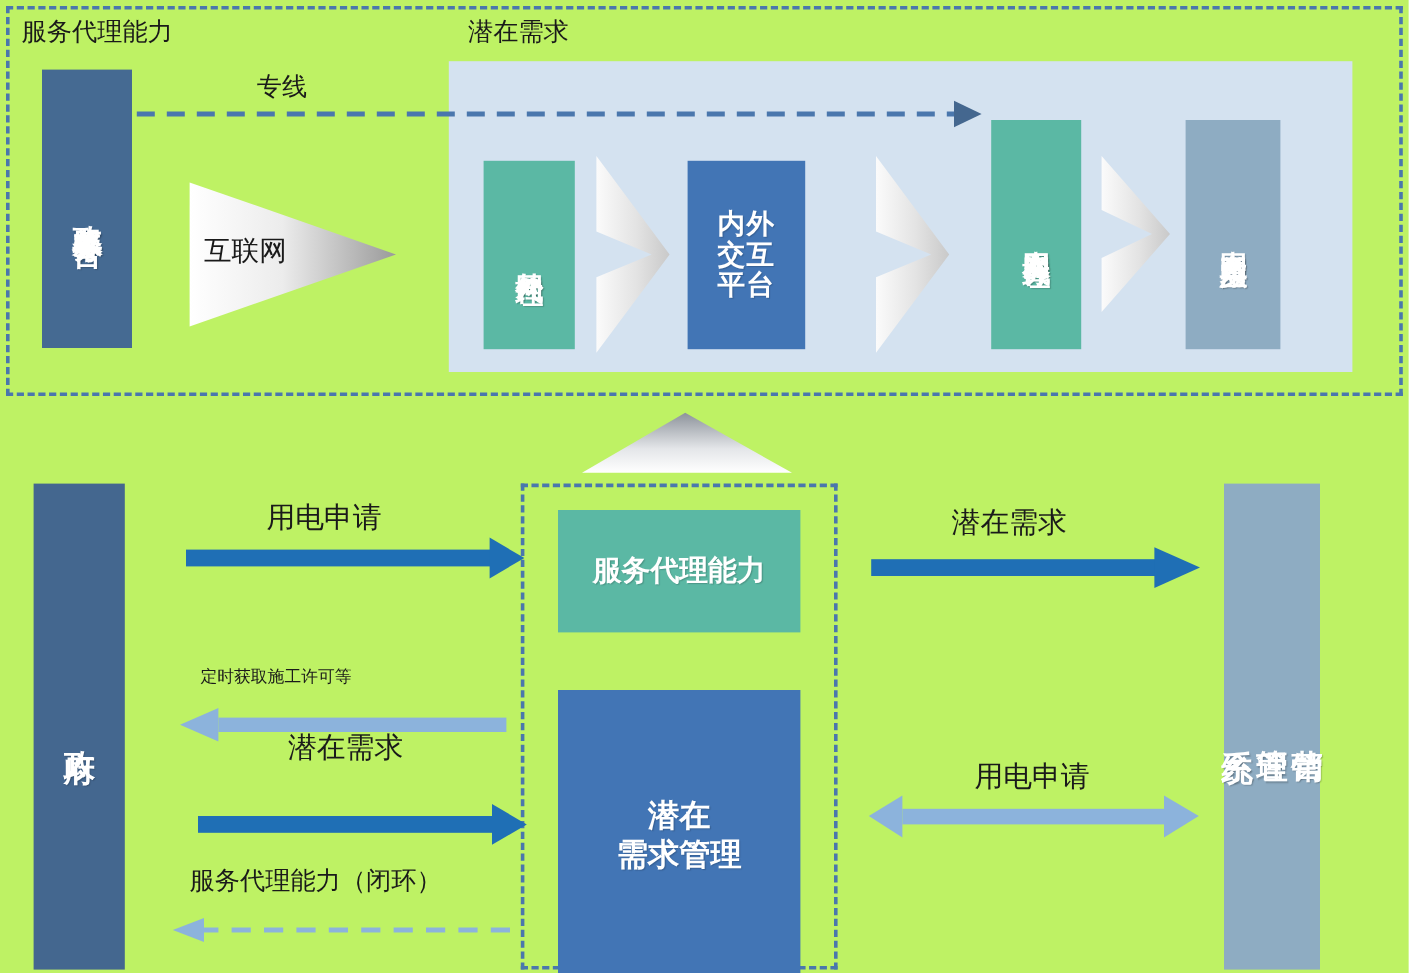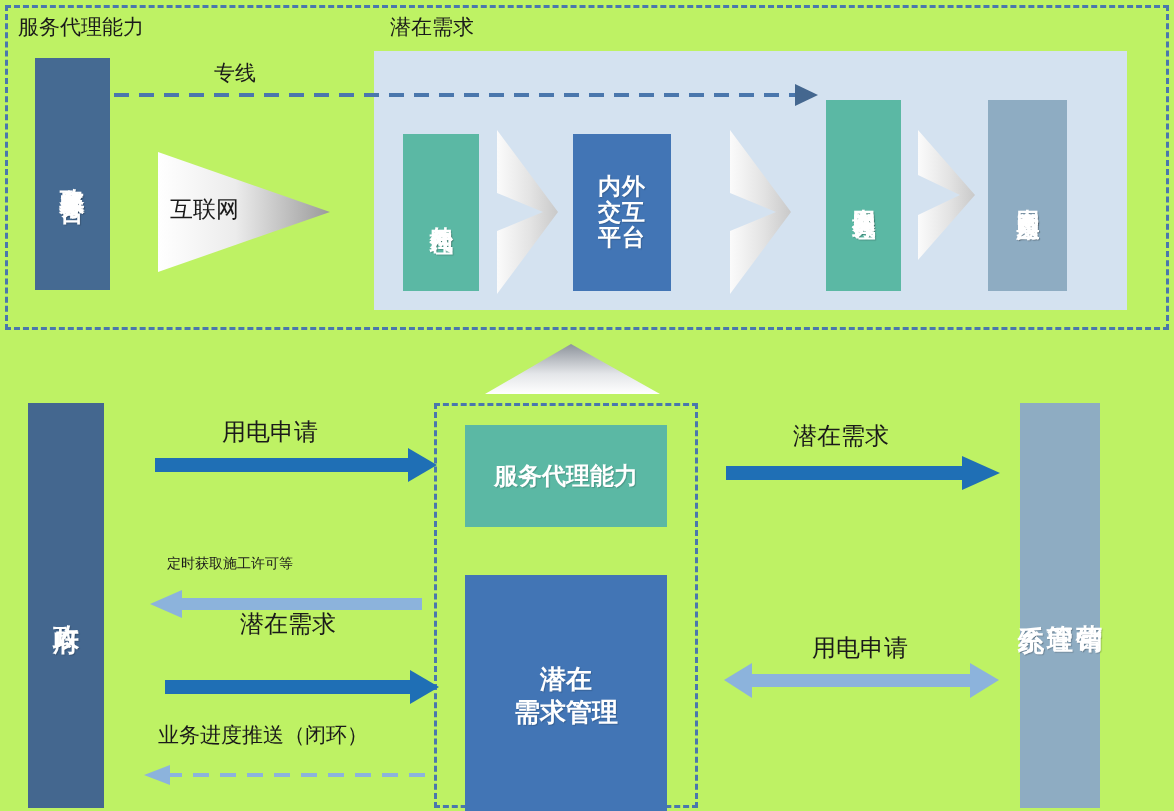--- a/index.html
+++ b/index.html
@@ -153,21 +153,21 @@
 管理
 系统</span>
   </div>
 
   <div class="arrow-label" style="left:222px; top:420px; font-size:24px;">用电申请</div>
 
   <div class="arrow-label" style="left:167px; top:556px; font-size:14px;">定时获取施工许可等</div>
 
   <div class="arrow-label" style="left:240px; top:612px; font-size:24px;">潜在需求</div>
 
-  <div class="arrow-label" style="left:158px; top:724px; font-size:21px;">业务进度推送（闭环）</div>
+  <div class="arrow-label" style="left:158px; top:724px; font-size:21px;">服务代理能力（闭环）</div>
 
   <div class="arrow-label" style="left:793px; top:424px; font-size:24px;">潜在需求</div>
 
   <div class="arrow-label" style="left:812px; top:636px; font-size:24px;">用电申请</div>
 
   <svg class="overlay" viewBox="0 0 1174 811" xmlns="http://www.w3.org/2000/svg">
     <defs>
       <linearGradient id="gradInternet" x1="0" y1="0" x2="1" y2="0">
         <stop offset="0%" stop-color="#ffffff"></stop>
         <stop offset="45%" stop-color="#ececec"></stop>

